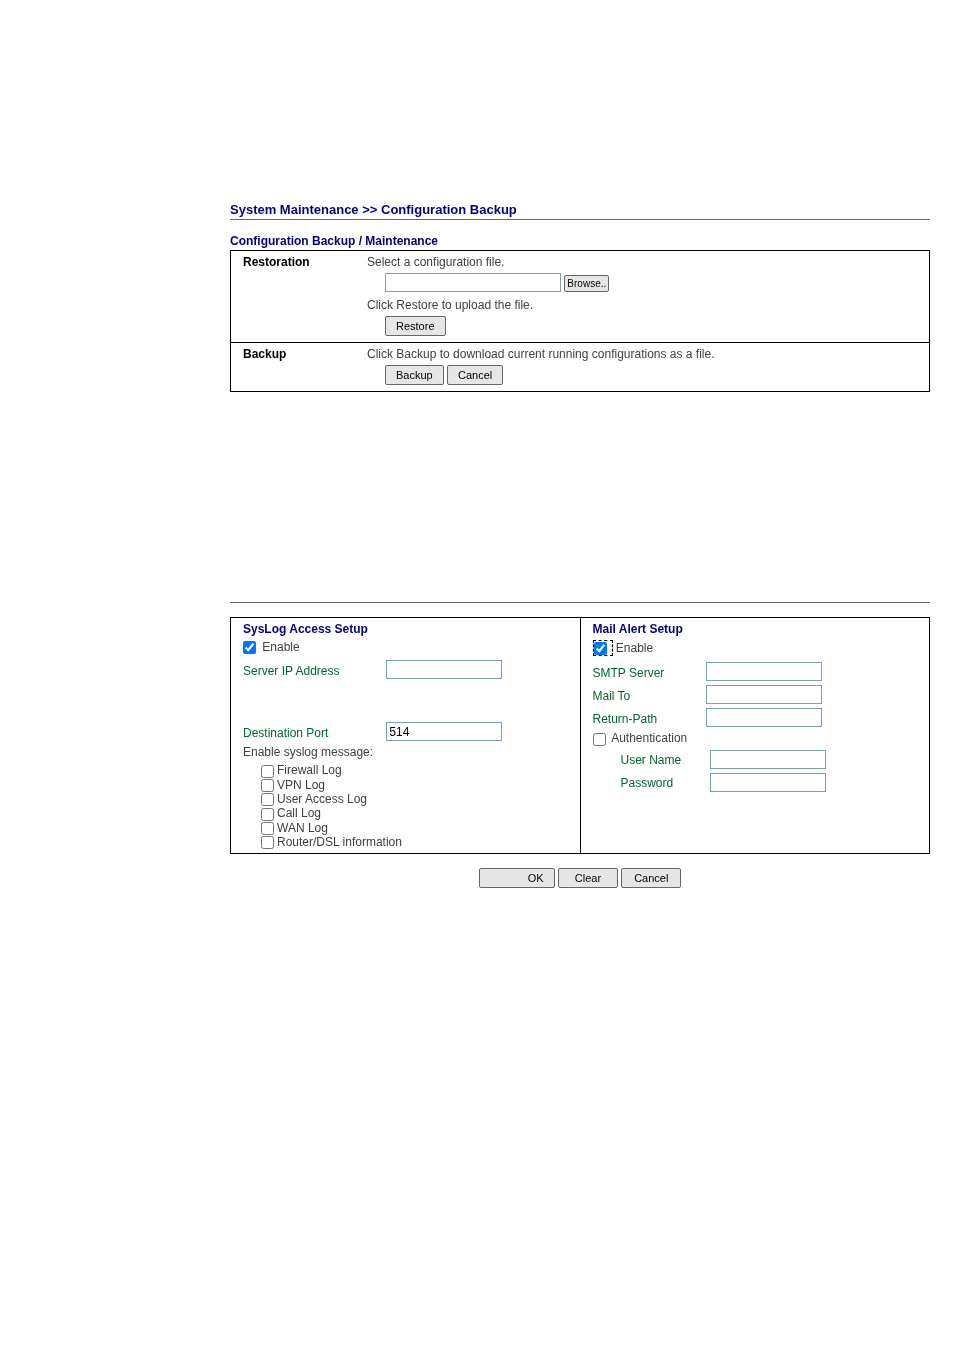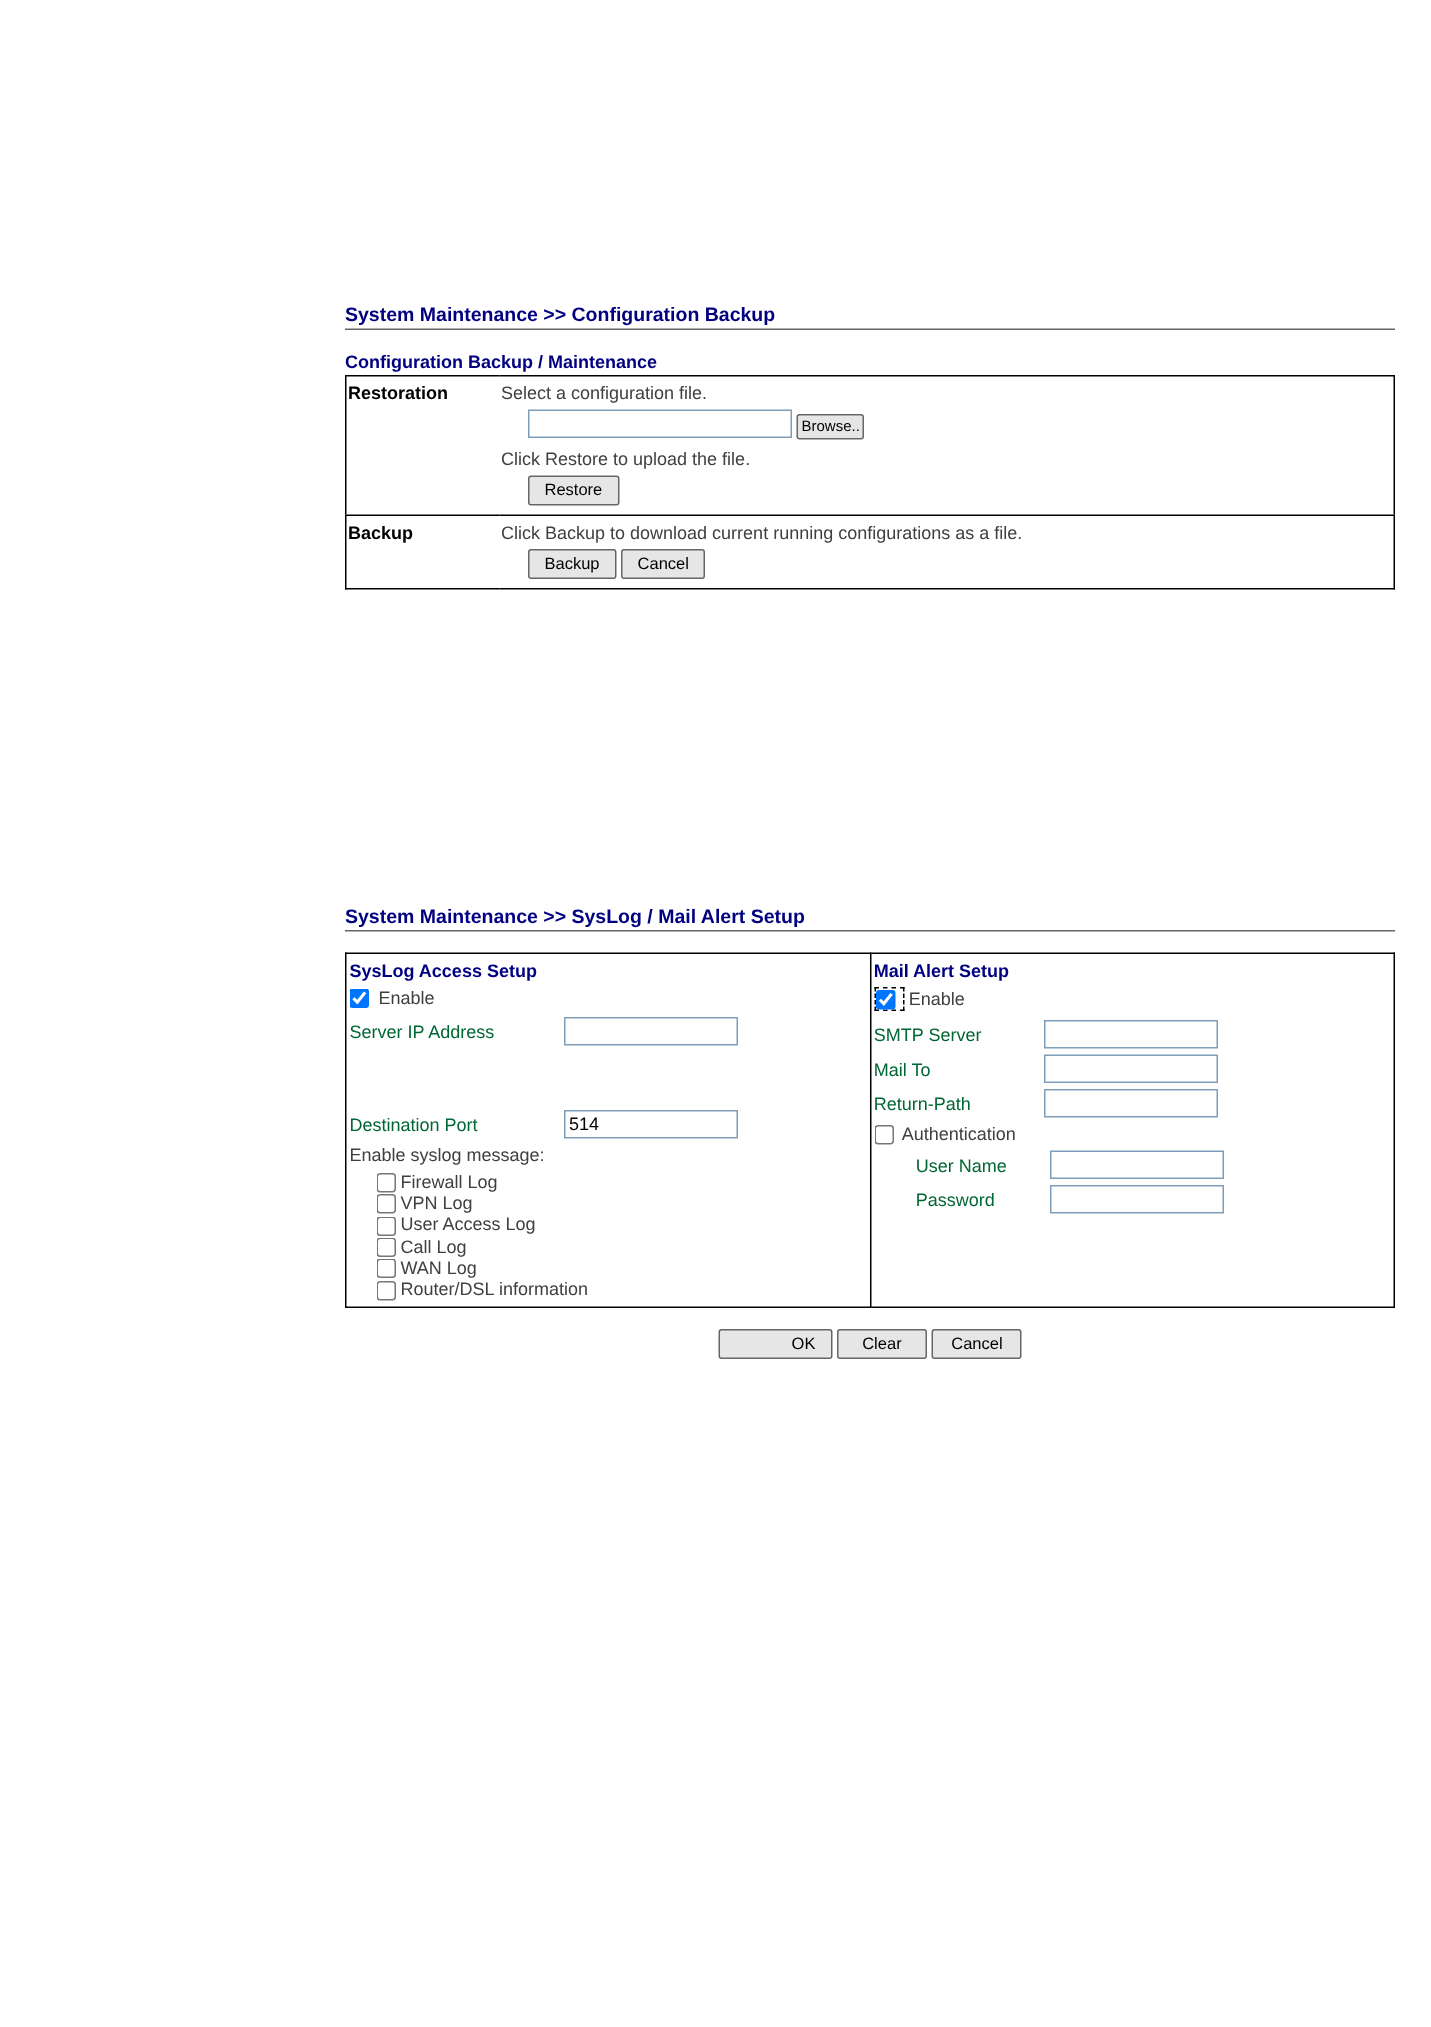--- a/index.html
+++ b/index.html
@@ -33,21 +33,21 @@
       margin-bottom: 2px;
     }
     .panel-table {
       border: 1px solid #000;
       border-collapse: collapse;
       width: 100%;
       background: #fff;
     }
     .panel-table td {
       vertical-align: top;
-      padding: 4px 1px;
+      padding: 4px 12px;
     }
     .row-sep td {
       border-top: 1px solid #000;
     }
     .rowhdr {
       color: #000;
       font-weight: bold;
       width: 100px;
     }
     .label-green {
@@ -77,21 +77,21 @@
       border-radius: 2px;
     }
     .two-col {
       border: 1px solid #000;
       border-collapse: collapse;
       width: 100%;
     }
     .two-col > tbody > tr > td {
       border: 1px solid #000;
       vertical-align: top;
-      padding: 4px 2px;
+      padding: 4px 12px;
       width: 50%;
     }
     .col-heading {
       color: #000080;
       font-weight: bold;
       display: block;
       margin-bottom: 4px;
     }
     .enable-row { margin-bottom: 6px; }
     .field-row { margin: 4px 0; }
@@ -156,21 +156,20 @@
           </div>
         </td>
       </tr>
     </tbody>
       </table>
   </div>
 
   <div class="spacer-mid"></div>
 
   <div>
-    <div class="section-title">System Maintenance &gt;&gt; SysLog / Mail Alert Setup</div>
     <hr class="title-rule">
 
     <table class="two-col">
       <tbody>
       <tr>
         <td>
           <span class="col-heading">SysLog Access Setup</span>
           <div class="enable-row">
             <input type="checkbox" class="chk" checked="" style="">
             <span class="label-green">Enable</span>

